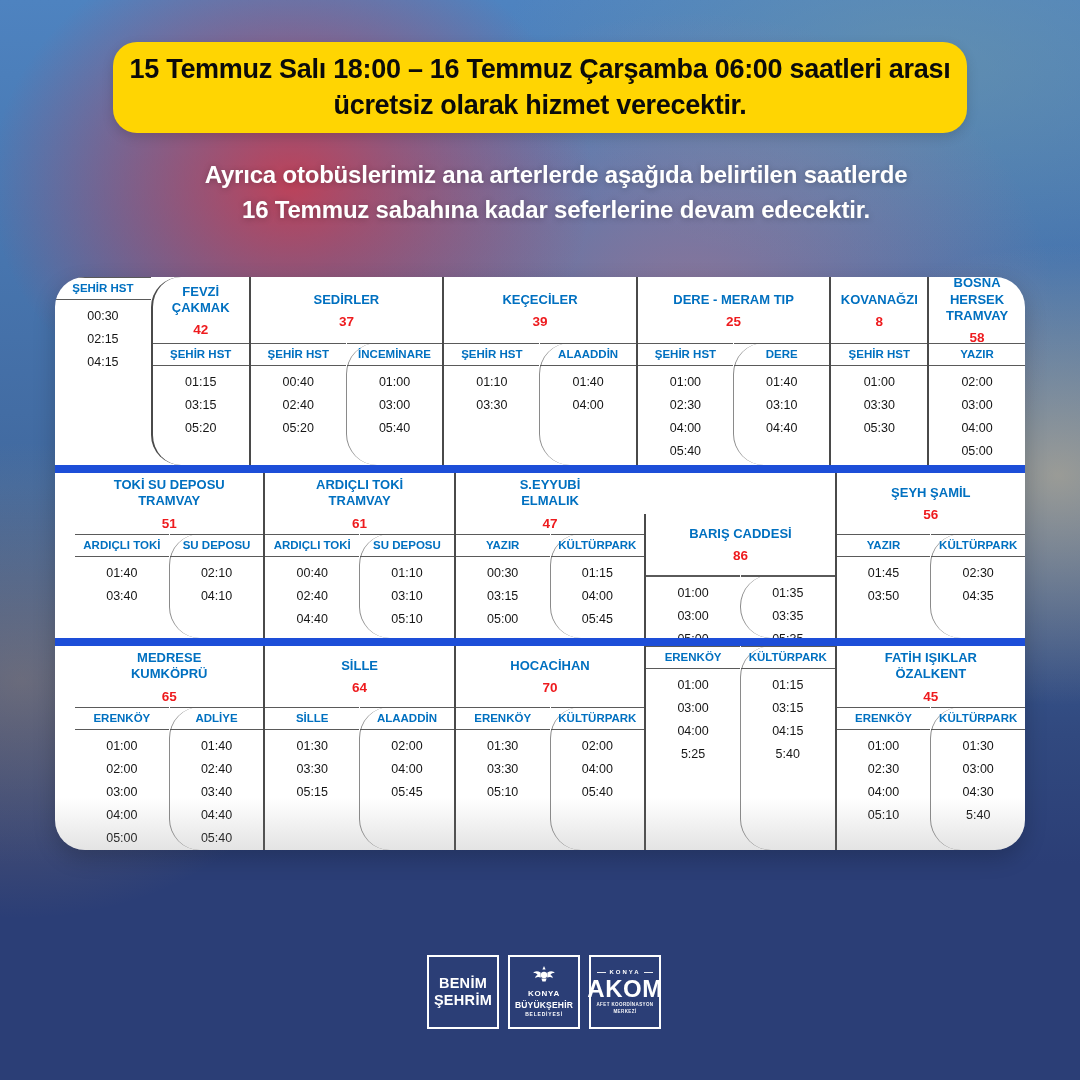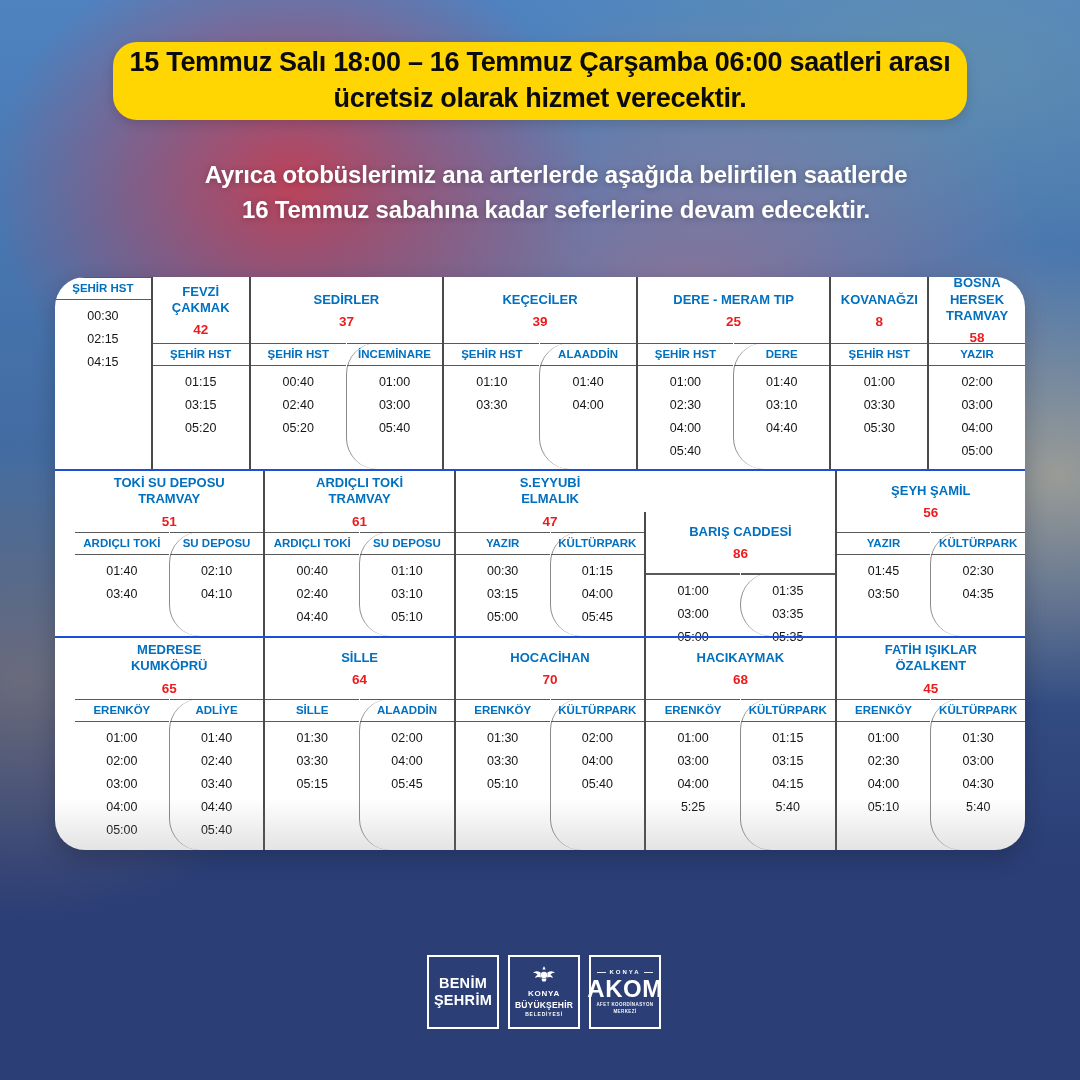--- a/index.html
+++ b/index.html
@@ -8,21 +8,21 @@
     font-family:"Liberation Sans","DejaVu Sans",sans-serif;
     background:
       radial-gradient(430px 360px at 27% 17%, rgba(213,54,70,0.82), rgba(213,54,70,0) 70%),
       radial-gradient(520px 430px at 64% 29%, rgba(224,118,128,0.45), rgba(224,118,128,0) 70%),
       radial-gradient(400px 320px at 98% 44%, rgba(213,188,144,0.60), rgba(213,188,144,0) 72%),
       radial-gradient(430px 340px at 2% 63%, rgba(186,148,108,0.40), rgba(186,148,108,0) 70%),
       radial-gradient(620px 300px at 86% 6%, rgba(115,155,165,0.50), rgba(115,155,165,0) 70%),
       linear-gradient(180deg,#4e83c0 0%,#41699f 45%,#31497f 68%,#2b3e76 80%,#2b3e76 100%);
   }
   .banner{
-    position:absolute;left:113px;top:42px;width:854px;height:78px;
+    position:absolute;left:113px;top:42px;width:854px;height:91px;
     background:var(--banner-bg,#FFD502);border-radius:24px;
     display:flex;flex-direction:column;justify-content:center;align-items:center;
     color:#0b0b0b;font-weight:800;font-size:27px;line-height:1.33;text-align:center;
     box-shadow:0 4px 12px rgba(0,0,0,0.15);letter-spacing:-0.3px;
   }
   .subtitle{
     position:absolute;left:16px;top:158px;width:1080px;text-align:center;
     color:#ffffff;font-weight:800;font-size:24px;line-height:1.45;
     text-shadow:0 1px 6px rgba(0,0,0,0.25);letter-spacing:-0.2px;
   }
@@ -31,21 +31,21 @@
     background:#ffffff;border-radius:30px;overflow:hidden;
     box-shadow:0 8px 22px rgba(0,0,0,0.20);
   }
   .card::after{
     content:"";position:absolute;left:0;right:0;bottom:0;height:52px;
     background:linear-gradient(180deg,rgba(130,130,130,0) 0%,rgba(130,130,130,0.22) 100%);
     pointer-events:none;
   }
   .table{width:100%;height:100%;display:flex;flex-direction:column;}
   .group{display:flex;flex-direction:row;}
-  .group + .group{border-top:2px solid #1d4ed8;padding-left:20px;}
+  .group + .group{border-top:8px solid #1d4ed8;padding-left:20px;}
   .g1{height:192px;}
   .g2{height:165px;}
   .g3{flex:1;}
   .route{display:flex;flex-direction:column;min-width:0;}
   .rsep{border-left:2px solid #4a4a4a;}
   .rhead{display:flex;flex-direction:column;justify-content:center;align-items:center;gap:7px;}
   .g1 .rhead{height:66px;}
   .g2 .rhead,.g3 .rhead{height:61px;}
   .rname{
     color:var(--route-name,#0070C0);font-weight:700;font-size:13px;line-height:1.25;
@@ -103,21 +103,21 @@
             <div class="col">
               <div class="stop">ŞEHİR HST</div>
               <div class="times">
                 <div class="time">00:30</div>
                 <div class="time">02:15</div>
                 <div class="time">04:15</div>
               </div>
             </div>
           </div>
         </div>
-        <div class="route rsep" style="flex-grow: 1; flex-basis: 0px;">
+        <div class="route rsep" style="flex-grow: 1; flex-basis: 0px; border-radius: 30px;">
           <div class="rhead">
             <div class="rname">FEVZİ ÇAKMAK</div>
             <div class="rnum">42</div>
           </div>
           <div class="cols">
             <div class="col">
               <div class="stop">ŞEHİR HST</div>
               <div class="times">
                 <div class="time">01:15</div>
                 <div class="time">03:15</div>
@@ -425,24 +425,20 @@
               <div class="stop">KÜLTÜRPARK</div>
               <div class="times">
                 <div class="time">02:00</div>
                 <div class="time">04:00</div>
                 <div class="time">05:40</div>
               </div>
             </div>
           </div>
         </div>
         <div class="route rsep" style="flex-grow: 2; flex-basis: 0px;">
-          <div class="rhead">
-            <div class="rname">HACIKAYMAK</div>
-            <div class="rnum">68</div>
-          </div>
           <div class="cols">
             <div class="col">
               <div class="stop">ERENKÖY</div>
               <div class="times">
                 <div class="time">01:00</div>
                 <div class="time">03:00</div>
                 <div class="time">04:00</div>
                 <div class="time">5:25</div>
               </div>
             </div>

